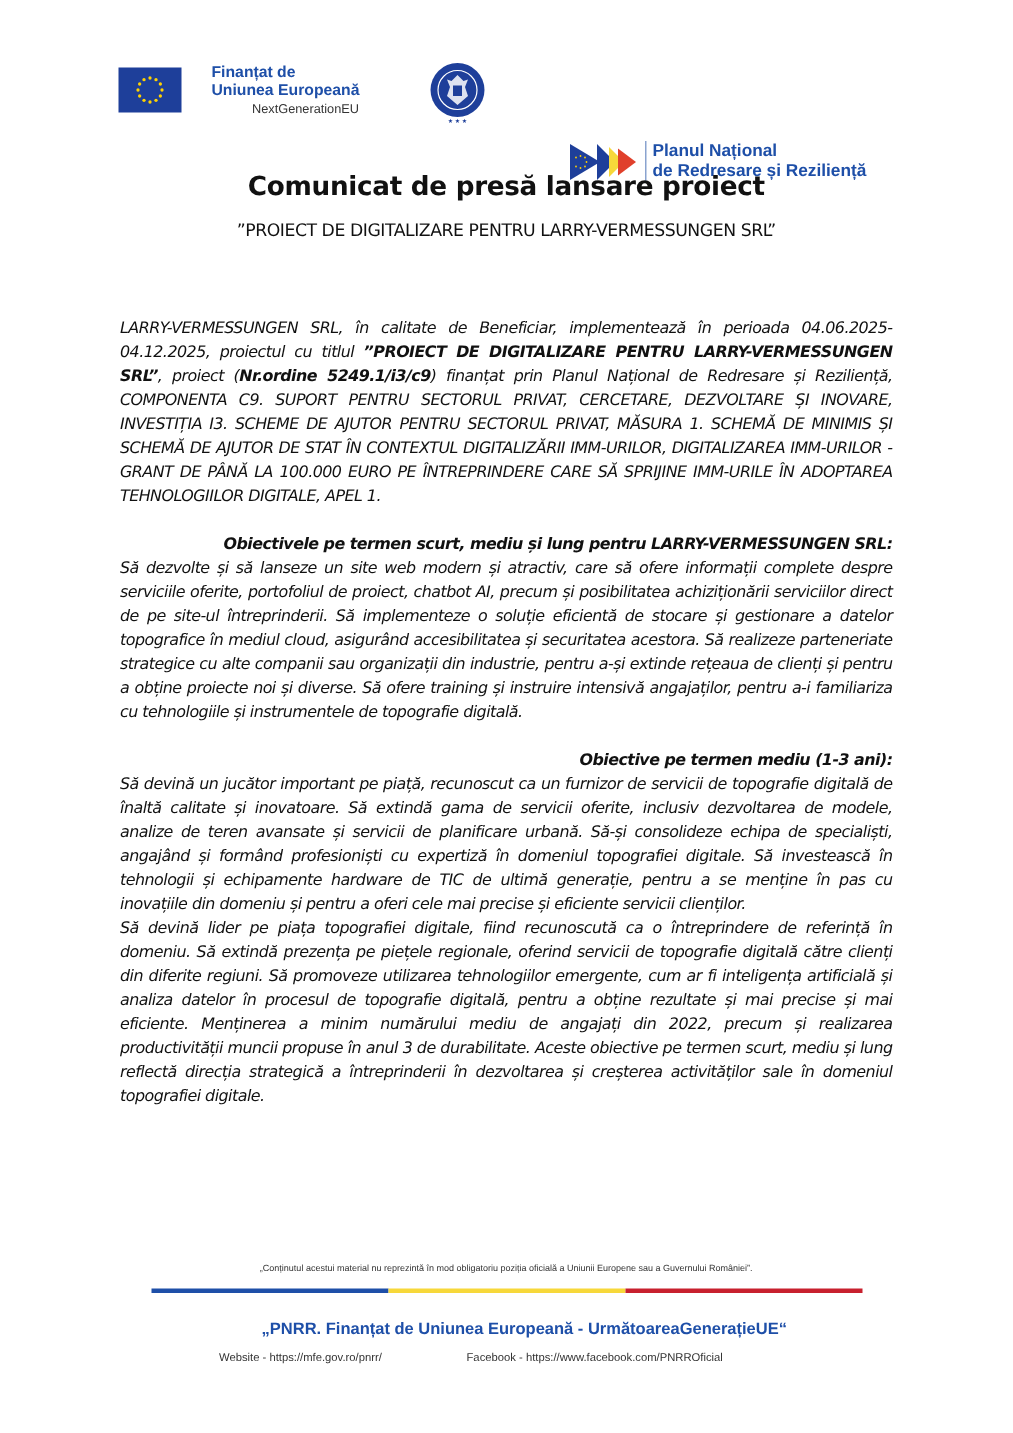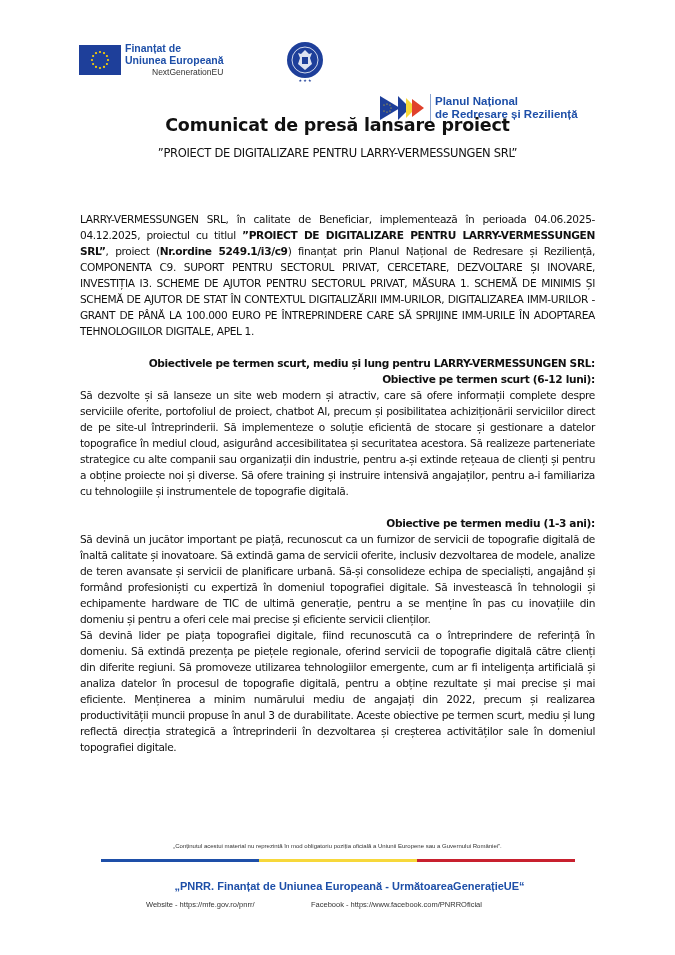--- a/index.html
+++ b/index.html
@@ -3,38 +3,38 @@
 <meta charset="utf-8">
 <style>
   * { box-sizing: border-box; margin: 0; padding: 0; }
   html, body { width: 675px; height: 955px; background: #ffffff; overflow: hidden; }
   body { position: relative; font-family: "Liberation Sans", sans-serif; color: #111; }
 
   .header { position: absolute; top: 40px; left: 0; width: 675px; height: 45px; }
   .eu-logo { position: absolute; left: 79px; top: 2px; display: flex; align-items: center; }
   .eu-flag { width: 42px; height: 30px; background: #1e3f9a; position: relative; }
   .eu-flag svg { position: absolute; left: 0; top: 0; }
-  .eu-text { margin-left: 4px; line-height: 12px; }
+  .eu-text { margin-left: 20px; line-height: 12px; }
   .eu-text .l1, .eu-text .l2 { font-size: 10.5px; font-weight: bold; color: #1e4fa8; }
   .eu-text .l3 { font-size: 8.5px; color: #333; padding-left: 27px; }
 
   .gov-logo { position: absolute; left: 285px; top: 0; width: 40px; height: 44px; }
 
   .pnrr-logo { position: absolute; left: 380px; top: 6px; display: flex; align-items: center; margin-top: 48px; }
   .pnrr-mark { width: 48px; height: 28px; position: relative; }
   .pnrr-sep { width: 1px; height: 28px; background: #8aa3cf; margin-left: 2px; margin-right: 4px; }
   .pnrr-text { line-height: 13px; font-size: 11.5px; font-weight: bold; color: #1e4fa8; }
 
   .title { position: absolute; top: 115px; left: 0; width: 675px; text-align: center;
            font-family: "DejaVu Sans", sans-serif; font-size: 17.5px; font-weight: bold; color: #111; letter-spacing: -0.2px; }
   .subtitle { position: absolute; top: 146px; left: 0; width: 675px; text-align: center;
               font-family: "DejaVu Sans", sans-serif; font-size: 11.5px; color: #111; letter-spacing: -0.3px; }
 
   .body { position: absolute; left: 80px; width: 515px; font-family: "DejaVu Sans", sans-serif;
-          font-size: 10.6px; line-height: 16px; color: #111; text-align: justify; letter-spacing: -0.35px; }
+          font-size: 10.6px; line-height: 16px; color: #111; text-align: justify; letter-spacing: -0.35px; font-style: italic; }
   .intro { top: 211px; }
   .section { margin: 0; }
   .h { font-weight: bold; text-align: right; }
   .gap { height: 16px; }
 
   .footer-note { position: absolute; top: 843px; left: 0; width: 675px; text-align: center;
                  font-size: 6px; color: #333; }
   .tricolor { position: absolute; top: 859px; left: 101px; width: 474px; height: 3px; display: flex; }
   .tricolor div { flex: 1; }
   .footer-title { position: absolute; top: 880px; left: 12px; width: 675px; text-align: center;
@@ -110,21 +110,20 @@
 </div>
 
 <div class="title">Comunicat de presă lansare proiect</div>
 <div class="subtitle">”PROIECT DE DIGITALIZARE PENTRU LARRY-VERMESSUNGEN SRL”</div>
 
 <div class="body intro">
   <p><span>LARRY-VERMESSUNGEN SRL, în calitate de Beneficiar, implementează în perioada 04.06.2025-04.12.2025, proiectul cu titlul </span><b>”PROIECT DE DIGITALIZARE PENTRU LARRY-VERMESSUNGEN SRL”</b><span>, proiect (</span><b>Nr.ordine 5249.1/i3/c9</b><span>) finanțat prin Planul Național de Redresare și Reziliență, COMPONENTA C9. SUPORT PENTRU SECTORUL PRIVAT, CERCETARE, DEZVOLTARE ȘI INOVARE, INVESTIȚIA I3. SCHEME DE AJUTOR PENTRU SECTORUL PRIVAT, MĂSURA 1. SCHEMĂ DE MINIMIS ȘI SCHEMĂ DE AJUTOR DE STAT ÎN CONTEXTUL DIGITALIZĂRII IMM-URILOR, DIGITALIZAREA IMM-URILOR - GRANT DE PÂNĂ LA 100.000 EURO PE ÎNTREPRINDERE CARE SĂ SPRIJINE IMM-URILE ÎN ADOPTAREA TEHNOLOGIILOR DIGITALE, APEL 1.</span></p>
   <div class="gap"></div>
   <p class="h">Obiectivele pe termen scurt, mediu și lung pentru LARRY-VERMESSUNGEN SRL:</p>
   <div class="section">
-    <p class="h">Obiective pe termen scurt (6-12 luni):</p>
     <p>Să dezvolte și să lanseze un site web modern și atractiv, care să ofere informații complete despre serviciile oferite, portofoliul de proiect, chatbot AI, precum și posibilitatea achiziționării serviciilor direct de pe site-ul întreprinderii. Să implementeze o soluție eficientă de stocare și gestionare a datelor topografice în mediul cloud, asigurând accesibilitatea și securitatea acestora. Să realizeze parteneriate strategice cu alte companii sau organizații din industrie, pentru a-și extinde rețeaua de clienți și pentru a obține proiecte noi și diverse. Să ofere training și instruire intensivă angajaților, pentru a-i familiariza cu tehnologiile și instrumentele de topografie digitală.</p>
   </div>
   <div class="gap"></div>
   <div class="section">
     <p class="h">Obiective pe termen mediu (1-3 ani):</p>
     <p>Să devină un jucător important pe piață, recunoscut ca un furnizor de servicii de topografie digitală de înaltă calitate și inovatoare. Să extindă gama de servicii oferite, inclusiv dezvoltarea de modele, analize de teren avansate și servicii de planificare urbană. Să-și consolideze echipa de specialiști, angajând și formând profesioniști cu expertiză în domeniul topografiei digitale. Să investească în tehnologii și echipamente hardware de TIC de ultimă generație, pentru a se menține în pas cu inovațiile din domeniu și pentru a oferi cele mai precise și eficiente servicii clienților.</p>
   </div>
   <div class="section">
     <p>Să devină lider pe piața topografiei digitale, fiind recunoscută ca o întreprindere de referință în domeniu. Să extindă prezența pe piețele regionale, oferind servicii de topografie digitală către clienți din diferite regiuni. Să promoveze utilizarea tehnologiilor emergente, cum ar fi inteligența artificială și analiza datelor în procesul de topografie digitală, pentru a obține rezultate și mai precise și mai eficiente. Menținerea a minim numărului mediu de angajați din 2022, precum și realizarea productivității muncii propuse în anul 3 de durabilitate. Aceste obiective pe termen scurt, mediu și lung reflectă direcția strategică a întreprinderii în dezvoltarea și creșterea activităților sale în domeniul topografiei digitale.</p>
   </div>

